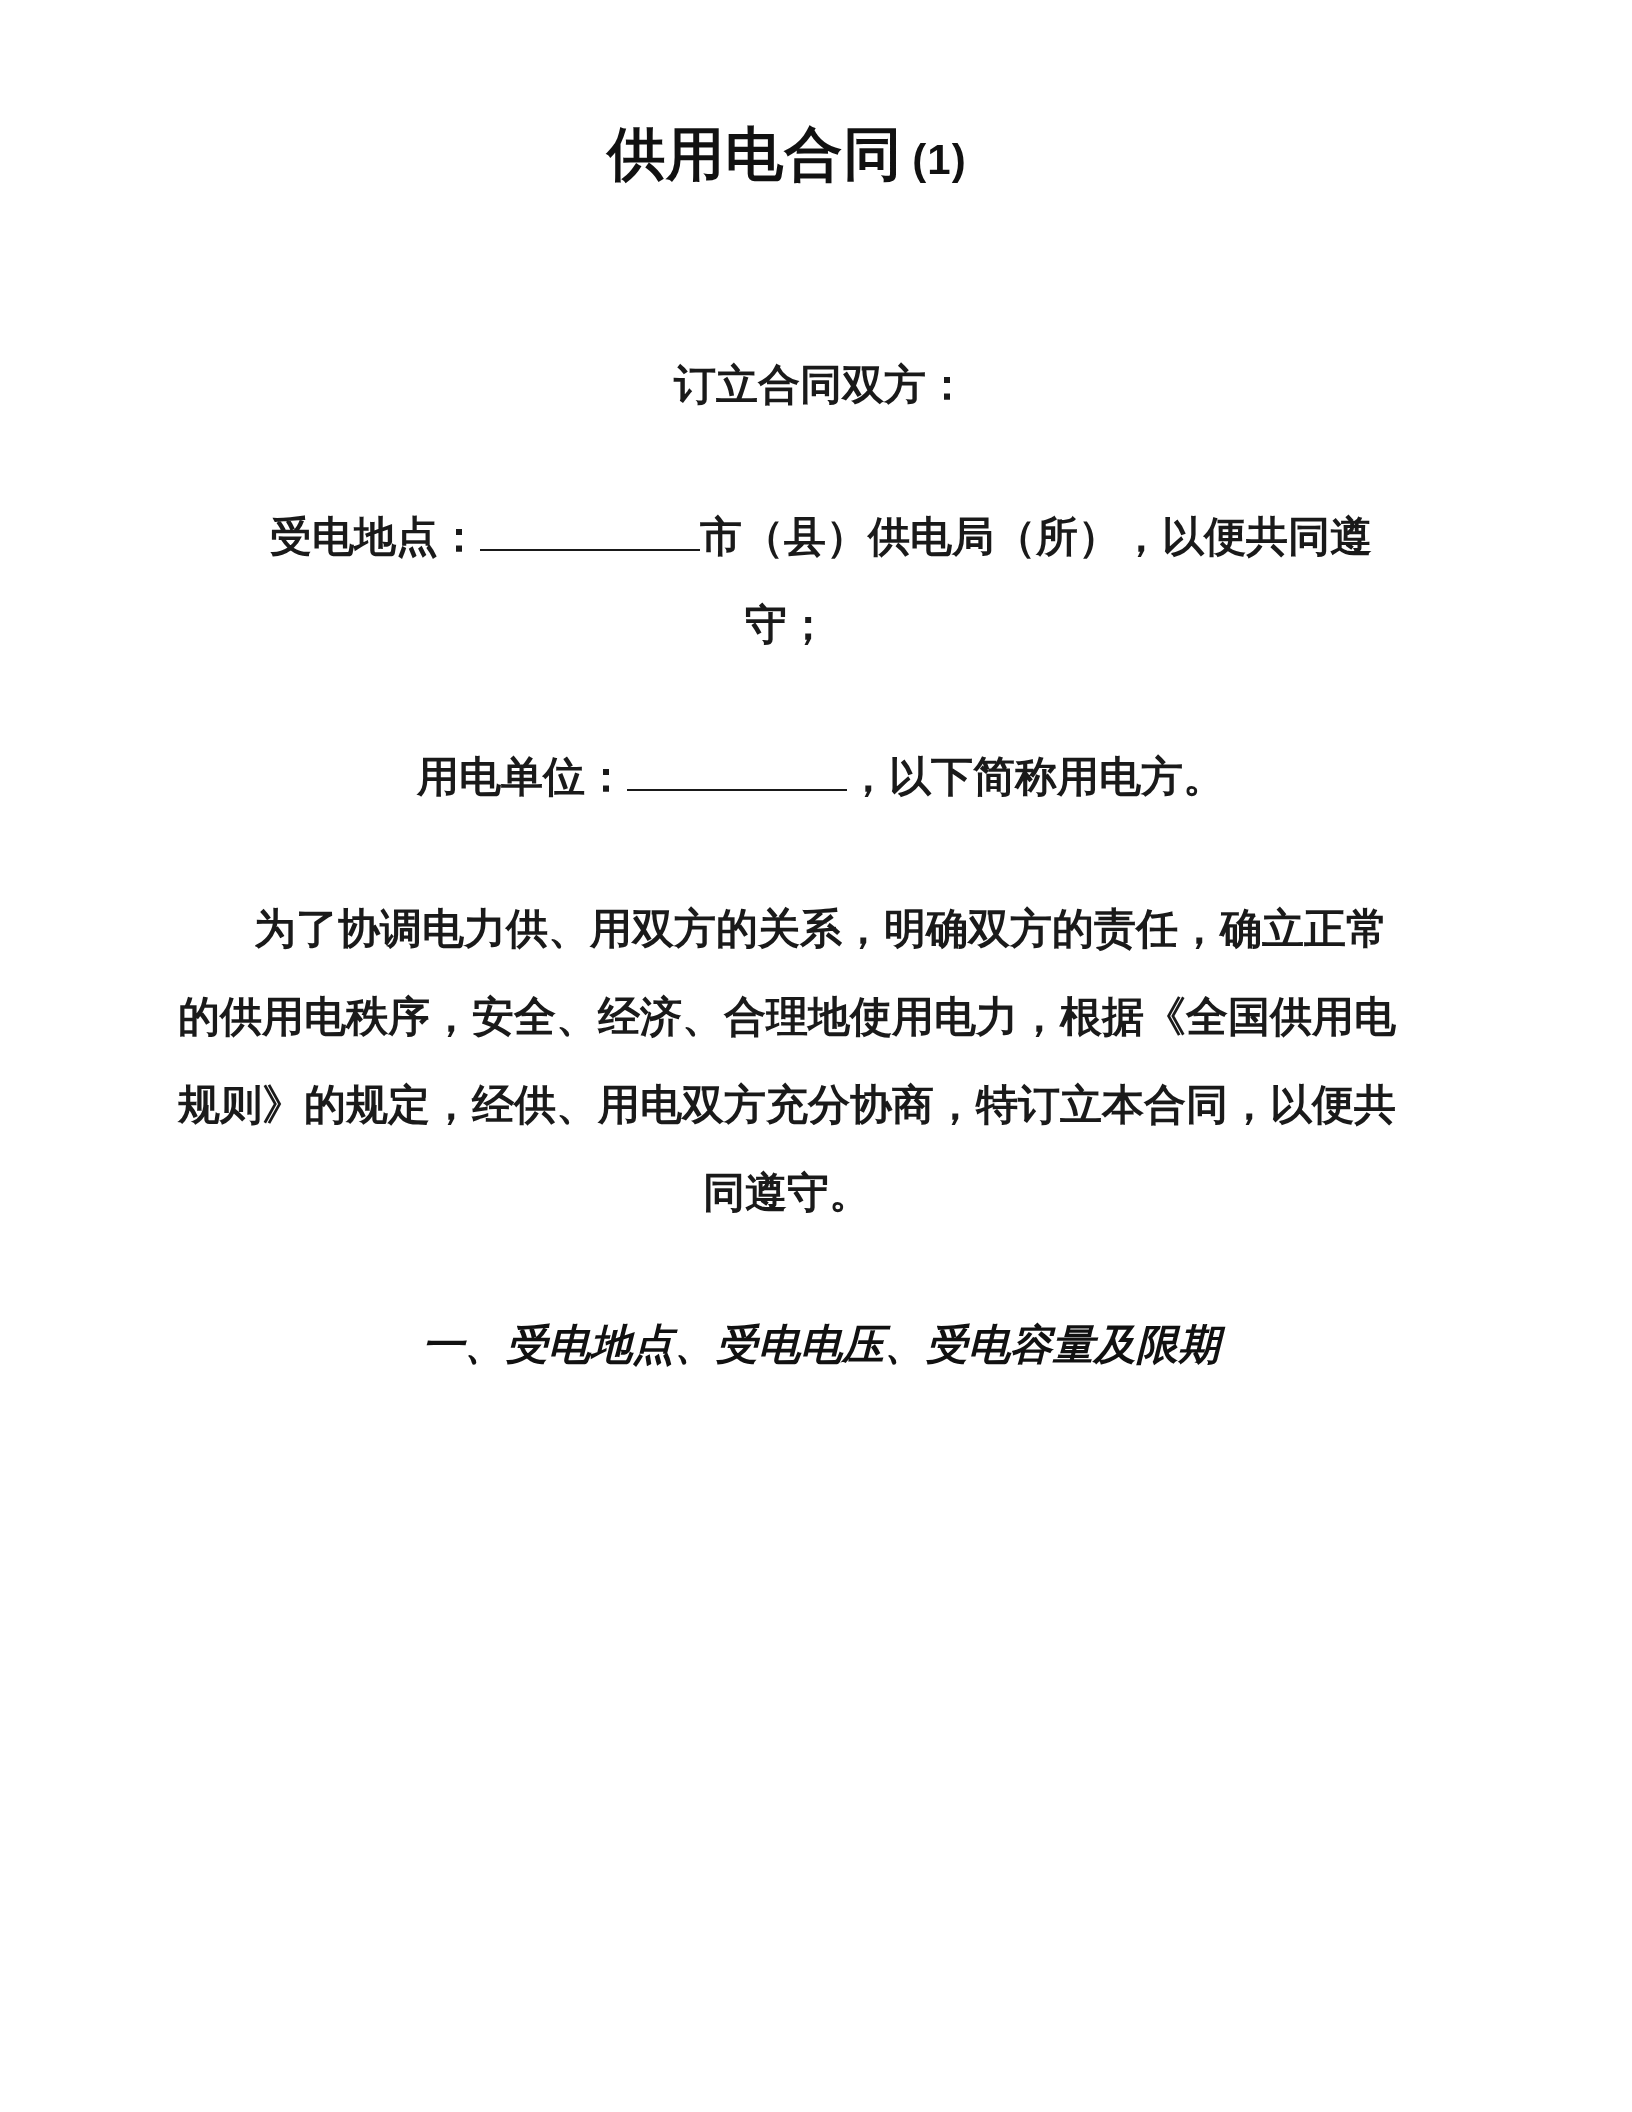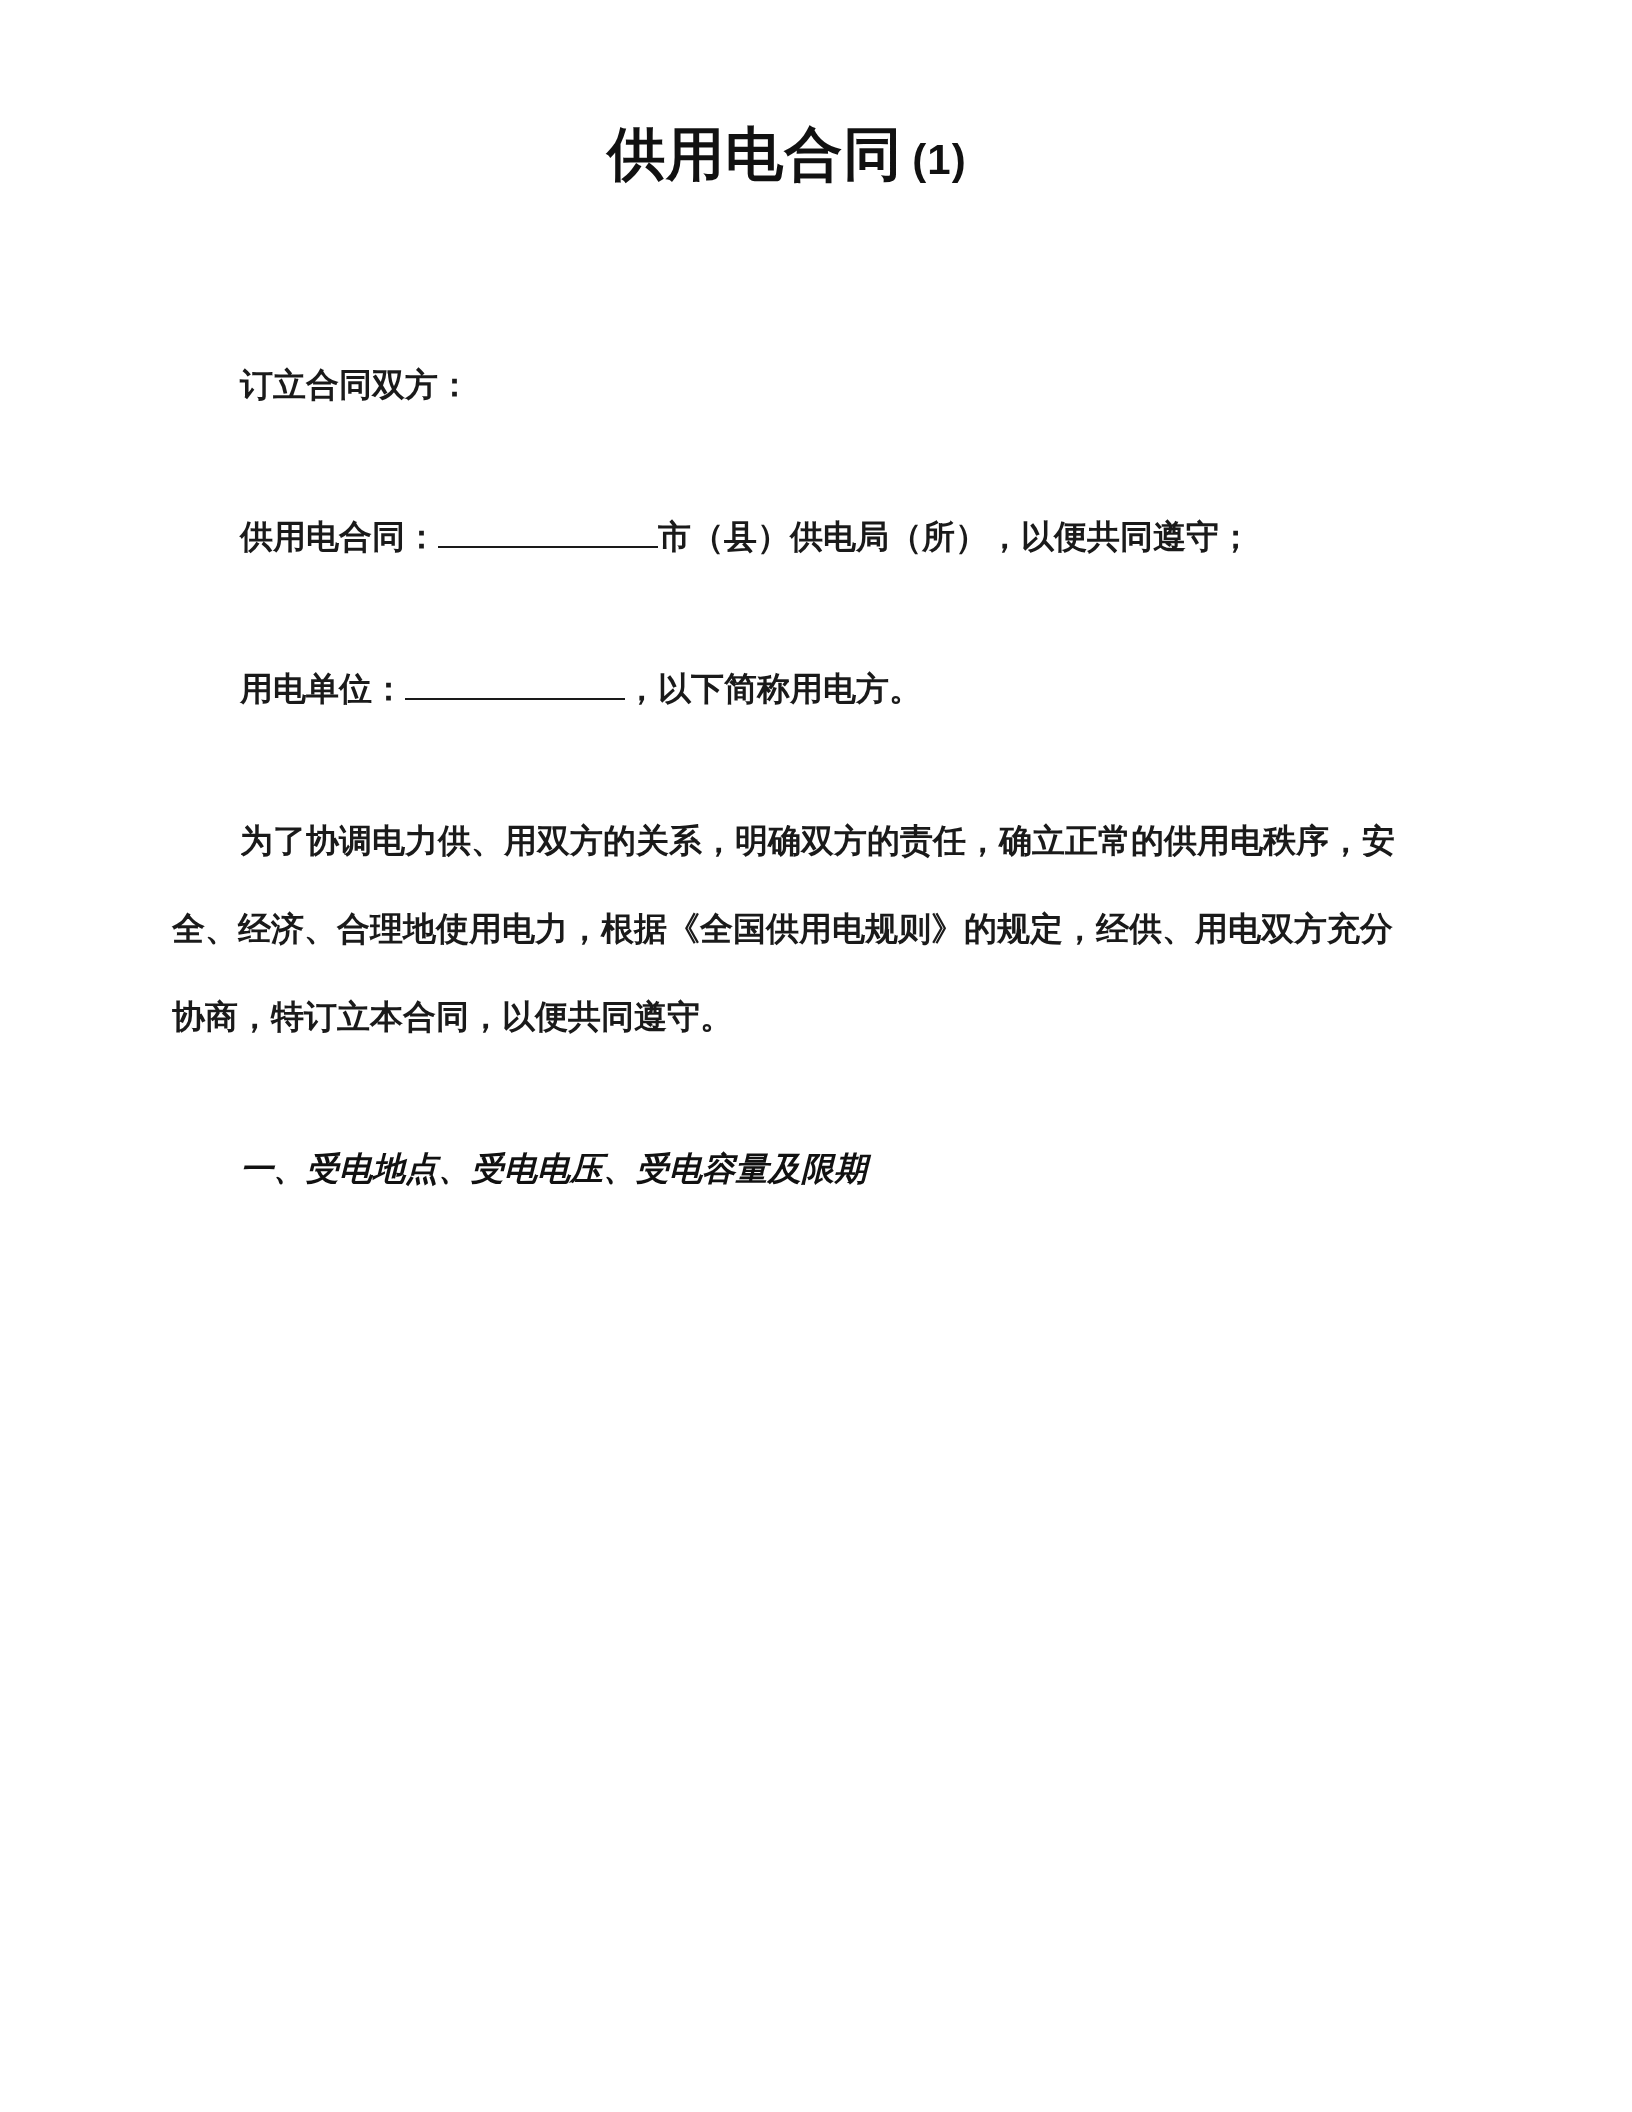--- a/index.html
+++ b/index.html
@@ -30,26 +30,27 @@
     color: #111111;
     letter-spacing: 1px;
   }
   .doc-title .title-suffix {
     font-size: 42px;
     font-weight: 700;
     margin-left: 10px;
   }
   .para {
     margin: 64px 0 0 0;
-    font-size: 33px;
+    font-size: 42px;
     line-height: 88px;
     text-indent: 68px;
     font-weight: 700;
     word-break: break-all;
     overflow-wrap: break-word;
+    text-align: center;
   }
   .para.first-block {
     margin-top: 145px;
   }
   .heading {
     font-weight: 800;
     color: #111111;
     font-style: italic;
   }
   .blank {
@@ -69,21 +70,21 @@
 </head>
 <body>
 
 <div class="page">
   <div class="content">
 
     <h1 class="doc-title"><span>供用电合同</span><span class="title-suffix">(1)</span></h1>
 
     <p class="para first-block">订立合同双方：</p>
 
-    <p class="para"><span>供用电合同：</span><span class="blank blank-unit"></span><span>市（县）供电局（所），以便共同遵守；</span></p>
+    <p class="para"><span>受电地点：</span><span class="blank blank-unit"></span><span>市（县）供电局（所），以便共同遵守；</span></p>
 
     <p class="para"><span>用电单位：</span><span class="blank blank-unit"></span><span>，以下简称用电方。</span></p>
 
     <p class="para">为了协调电力供、用双方的关系，明确双方的责任，确立正常的供用电秩序，安全、经济、合理地使用电力，根据《全国供用电规则》的规定，经供、用电双方充分协商，特订立本合同，以便共同遵守。</p>
 
     <p class="para heading">一、受电地点、受电电压、受电容量及限期</p>
 
 
   </div>
 </div>

